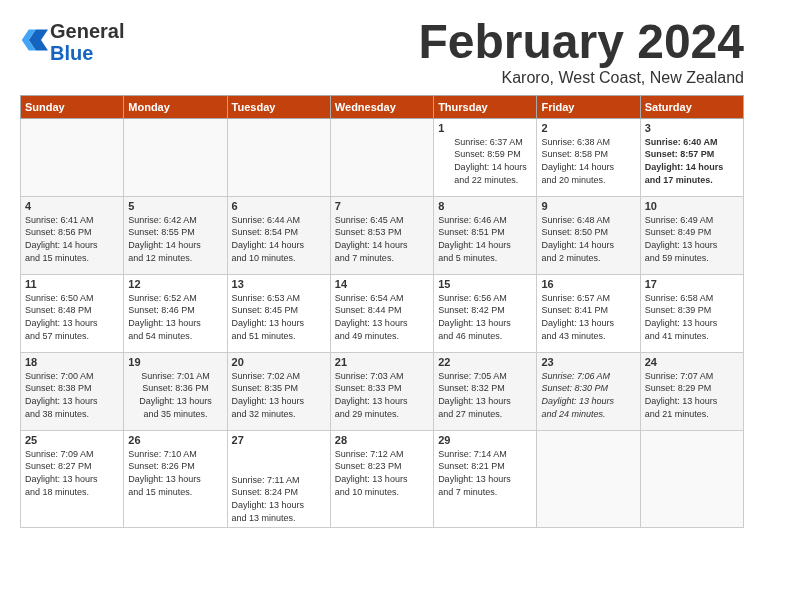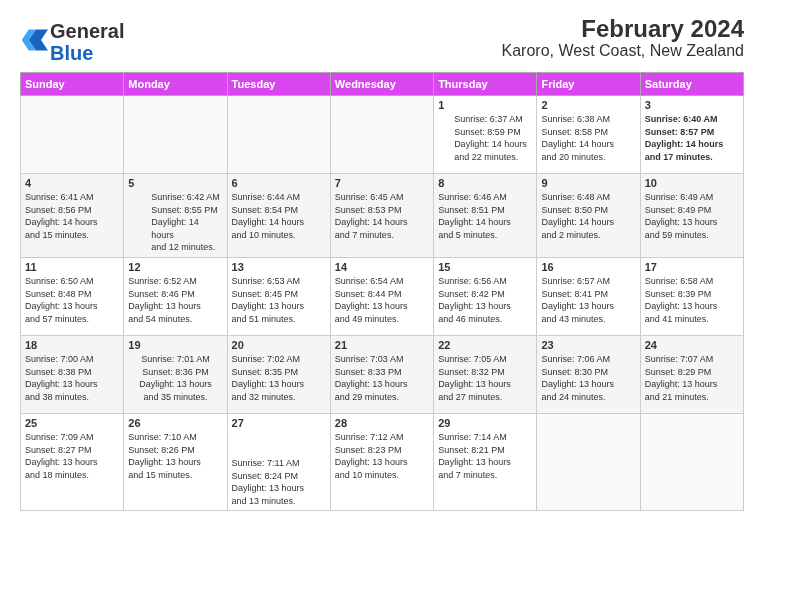--- a/index.html
+++ b/index.html
@@ -37,36 +37,36 @@
       width: 28px;
       height: 28px;
       margin-right: 2px;
       position: relative;
       top: -2px;
     }
     .title-section {
       text-align: right;
     }
     .calendar-title {
-      font-size: 24px;
+      font-size: 48px;
       font-weight: bold;
       color: #333;
       line-height: 1.1;
     }
     .calendar-subtitle {
       font-size: 16px;
       color: #333;
     }
     table {
       width: 100%;
       border-collapse: collapse;
       table-layout: fixed;
     }
     thead tr th {
-      background-color: #d946ef;
+      background-color: #c2410c;
       color: #fff;
       font-size: 11px;
       font-weight: bold;
       padding: 5px 4px;
       text-align: left;
       border: 1px solid #aaa;
     }
     tbody tr td {
       vertical-align: top;
       border: 1px solid #ccc;
@@ -157,21 +157,21 @@
         <tr>
           <td>
             <div class="day-number">4</div>
             <div class="day-info" style="white-space: pre-line;">Sunrise: 6:41 AM
 Sunset: 8:56 PM
 Daylight: 14 hours
 and 15 minutes.</div>
           </td>
           <td>
             <div class="day-number">5</div>
-            <div class="day-info" style="white-space: pre-line; margin-left: 23px;">Sunrise: 6:42 AM
+            <div class="day-info" style="white-space: pre-line;">Sunrise: 6:42 AM
 Sunset: 8:55 PM
 Daylight: 14 hours
 and 12 minutes.</div>
           </td>
           <td>
             <div class="day-number">6</div>
             <div class="day-info" style="white-space: pre-line;">Sunrise: 6:44 AM
 Sunset: 8:54 PM
 Daylight: 14 hours
 and 10 minutes.</div>
@@ -287,21 +287,21 @@
           </td>
           <td>
             <div class="day-number">22</div>
             <div class="day-info" style="white-space: pre-line;">Sunrise: 7:05 AM
 Sunset: 8:32 PM
 Daylight: 13 hours
 and 27 minutes.</div>
           </td>
           <td>
             <div class="day-number">23</div>
-            <div class="day-info" style="white-space: pre-line;">Sunrise: 7:06 AM
+            <div class="day-info" style="white-space: pre-line; font-style: italic;">Sunrise: 7:06 AM
 Sunset: 8:30 PM
 Daylight: 13 hours
 and 24 minutes.</div>
           </td>
           <td>
             <div class="day-number">24</div>
             <div class="day-info" style="white-space: pre-line;">Sunrise: 7:07 AM
 Sunset: 8:29 PM
 Daylight: 13 hours
 and 21 minutes.</div>

